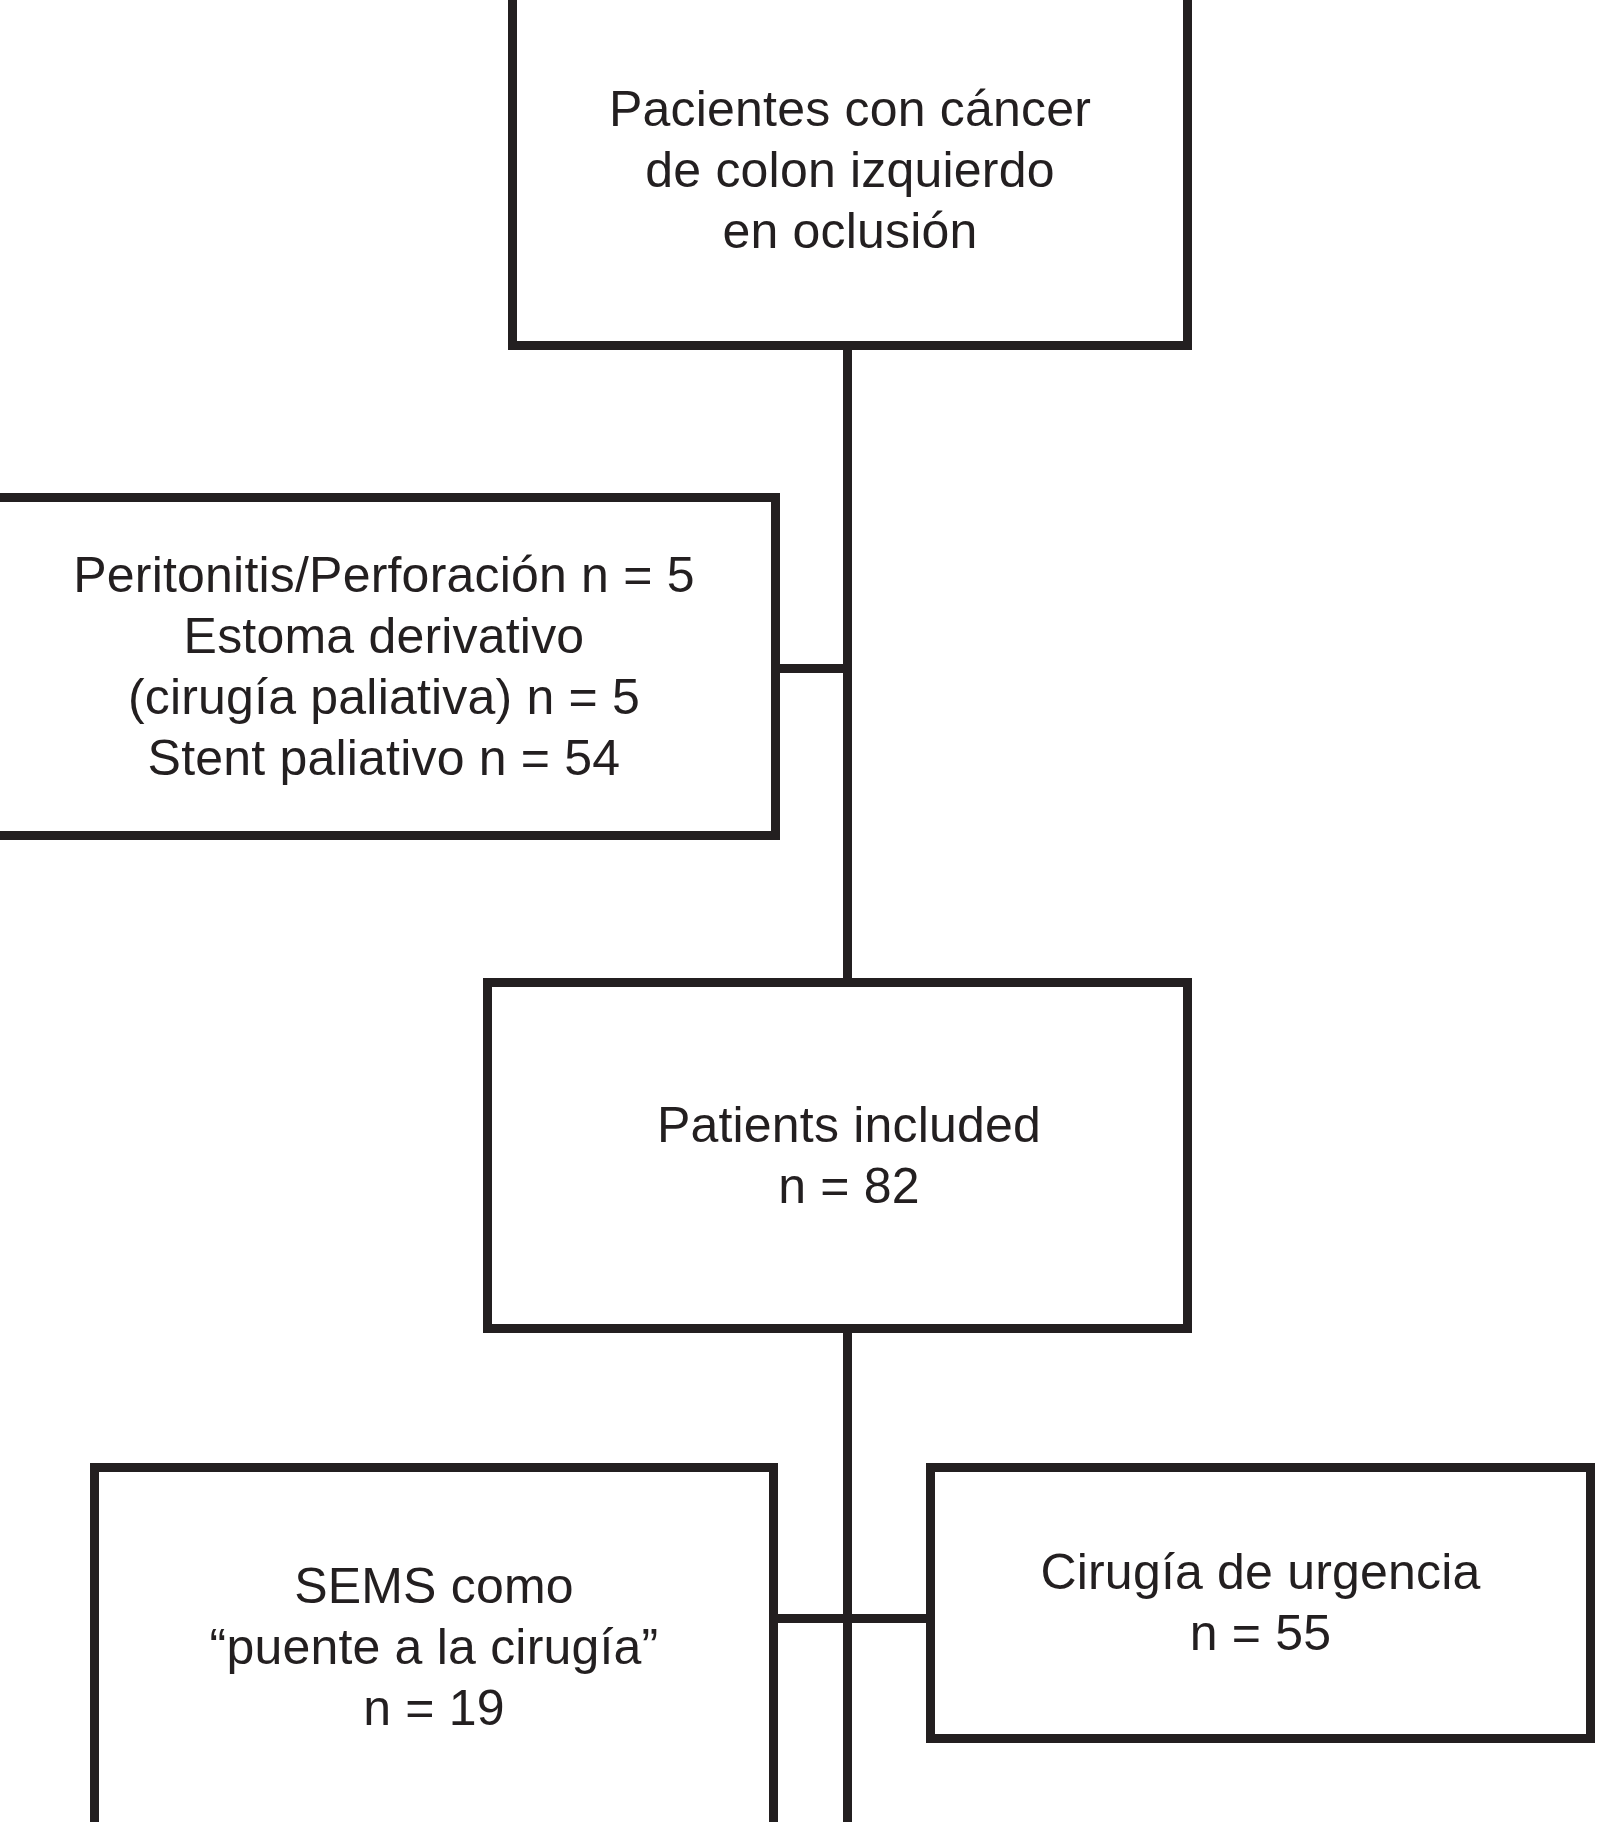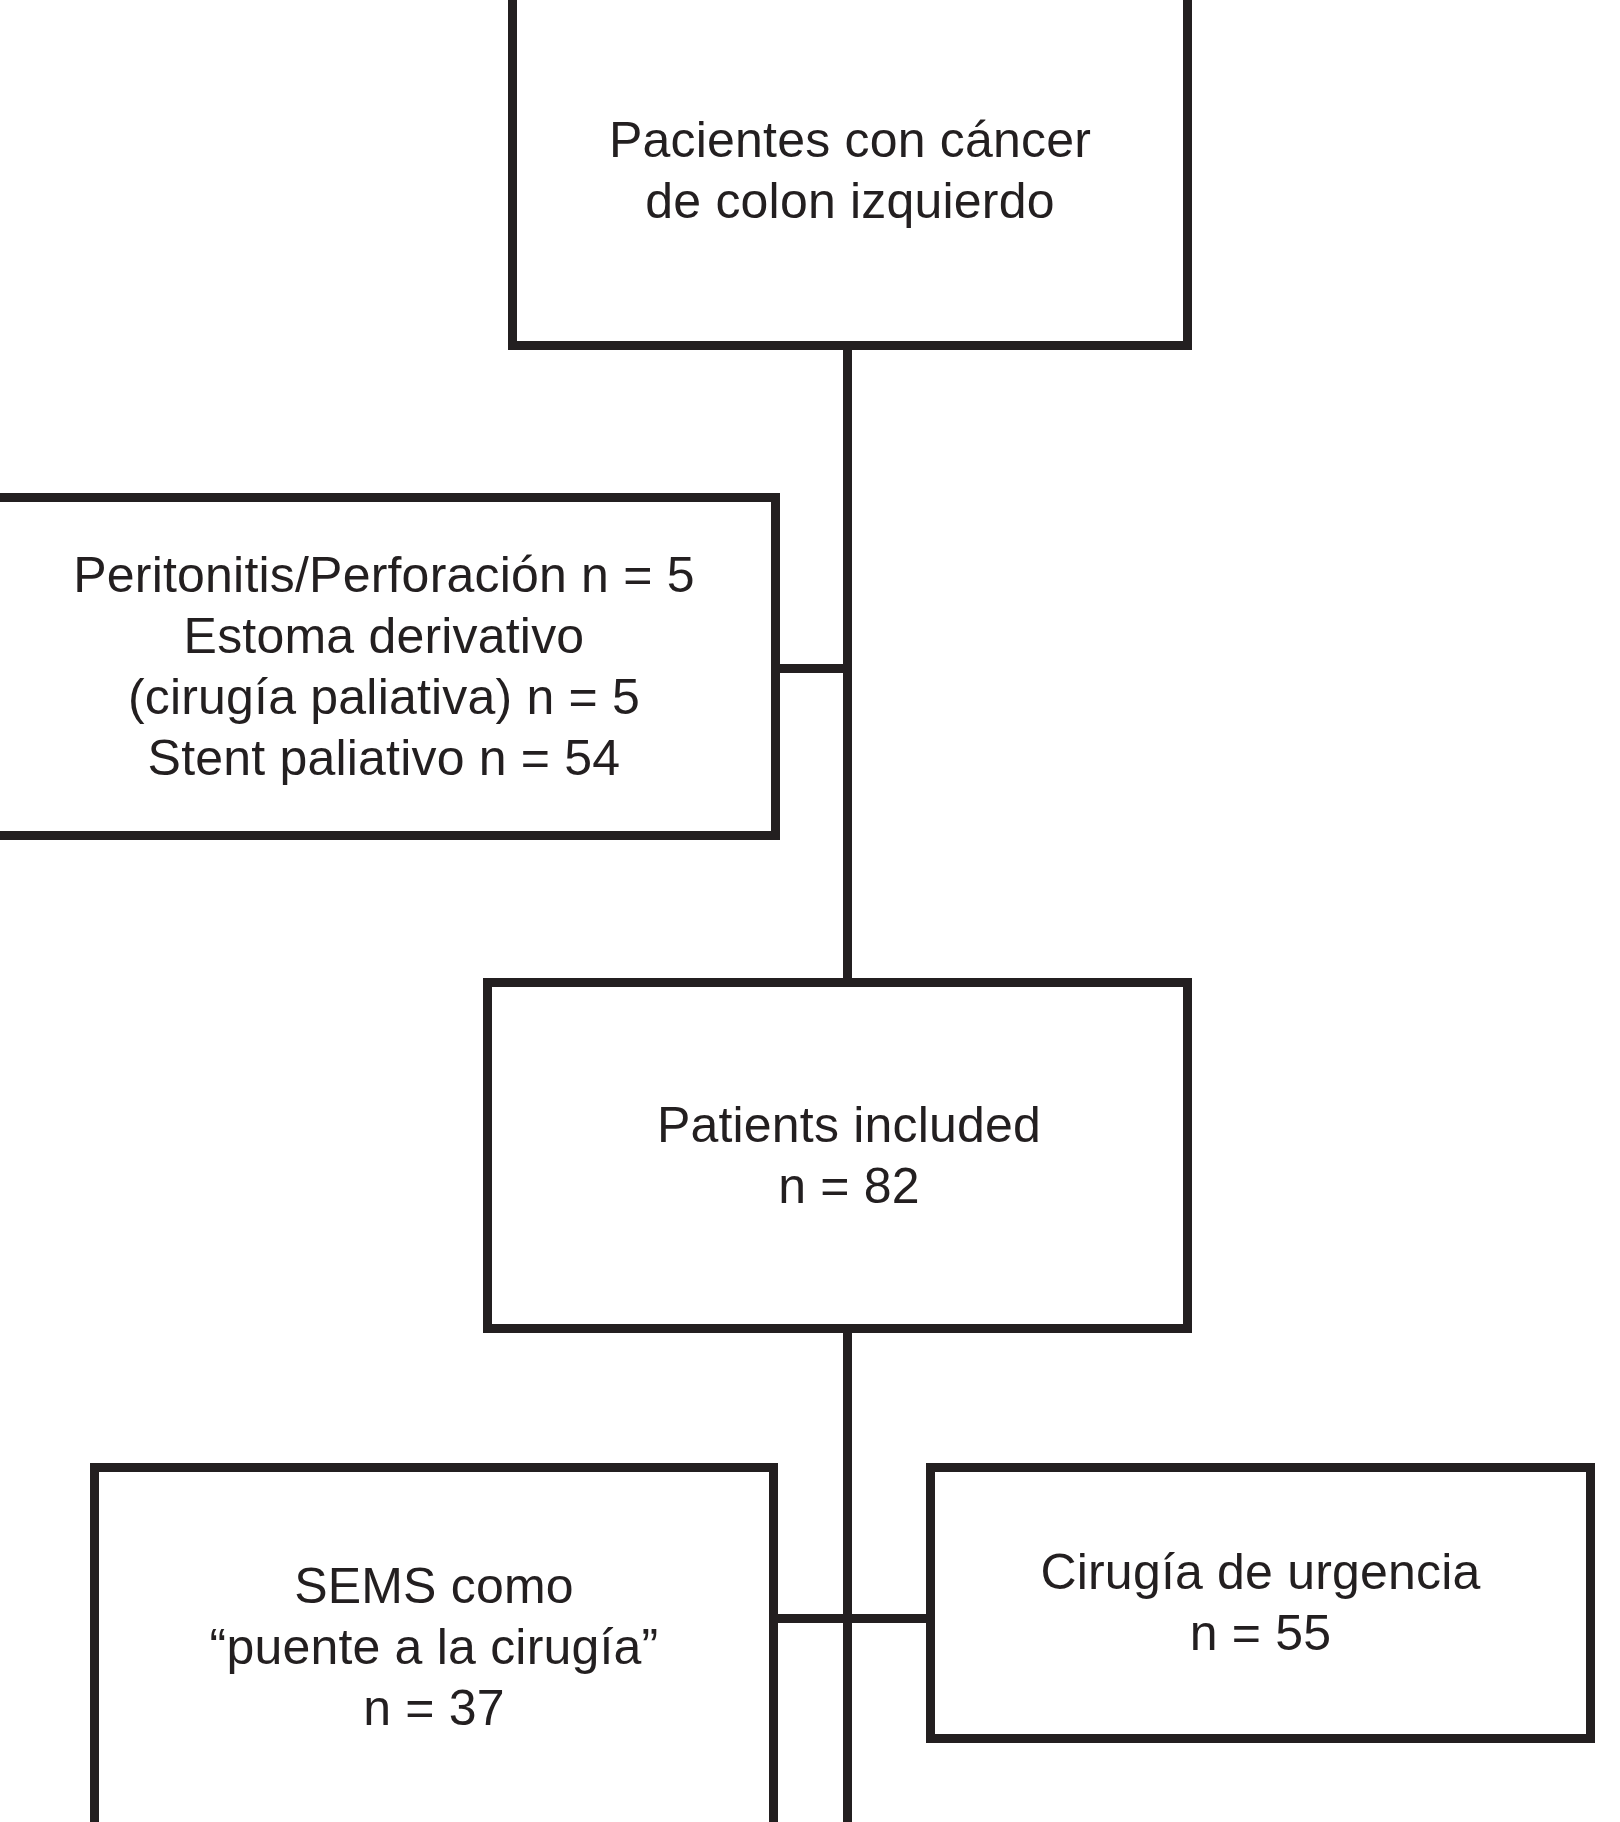--- a/index.html
+++ b/index.html
@@ -63,20 +63,21 @@
   <div class="conn" id="conn-spine-upper"></div>
   <div class="conn" id="conn-excluded-stub"></div>
   <div class="conn" id="conn-spine-lower"></div>
   <div class="conn" id="conn-sems-stub"></div>
   <div class="conn" id="conn-urgent-stub"></div>
 
   <div class="node" id="node-enrolled">
     <div class="lines">
       <div>Pacientes con cáncer</div>
       <div>de colon izquierdo</div>
+      <div>en oclusión</div>
     </div>
   </div>
 
   <div class="node" id="node-excluded">
     <div class="lines">
       <div>Peritonitis/Perforación  n = 5</div>
       <div>Estoma derivativo</div>
       <div>(cirugía paliativa)  n = 5</div>
       <div>Stent paliativo  n = 54</div>
     </div>
@@ -86,21 +87,21 @@
     <div class="lines">
       <div>Patients included</div>
       <div>n = 82</div>
     </div>
   </div>
 
   <div class="node" id="node-sems">
     <div class="lines">
       <div>SEMS como</div>
       <div>“puente a la cirugía”</div>
-      <div>n = 37</div>
+      <div>n = 19</div>
     </div>
   </div>
 
   <div class="node" id="node-urgent">
     <div class="lines">
       <div>Cirugía de urgencia</div>
       <div>n = 55</div>
     </div>
   </div>
 

